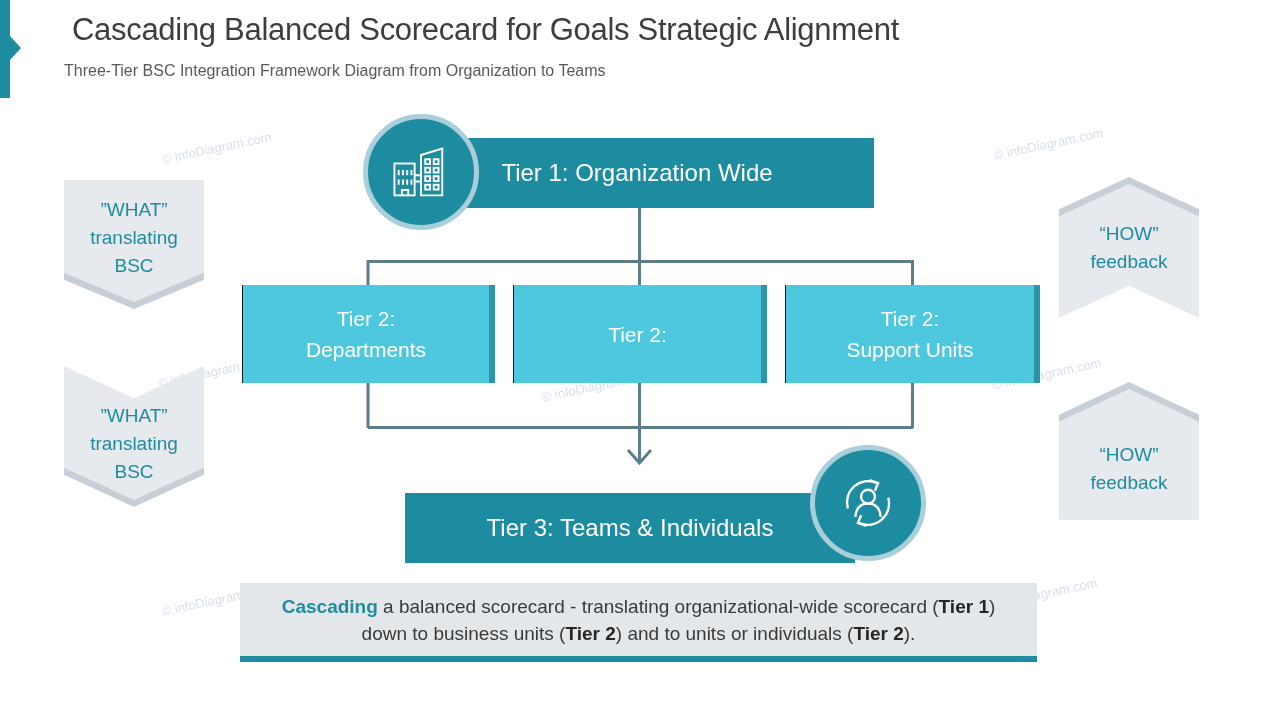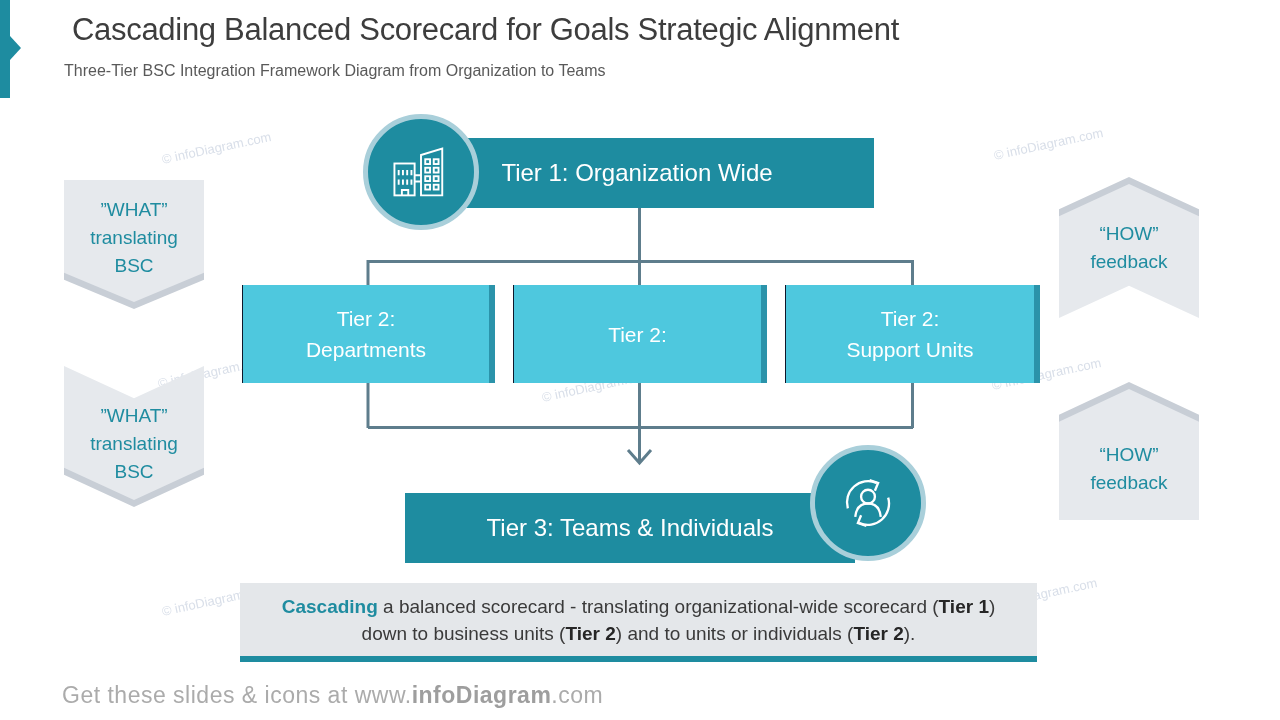--- a/index.html
+++ b/index.html
@@ -169,15 +169,14 @@
   <div class="banner bR2 shape-peak-flat-bottom">
     <div>“HOW”</div>
     <div>feedback</div>
   </div>
 
   <div class="caption-box">
     <div class="caption-text"><span class="cap-lead">Cascading</span><span> a balanced scorecard - translating organizational-wide scorecard (</span><b>Tier 1</b><span>) down to business units (</span><b>Tier 2</b><span>) and to units or individuals (</span><b>Tier 2</b><span>).</span></div>
   </div>
   <div class="caption-rule"></div>
 
-  <div class="footer"><span>Get these slides &amp; icons at www.</span><b>infoDiagram</b><span>.com</span></div>
 
 </div>
 
 </body></html>

